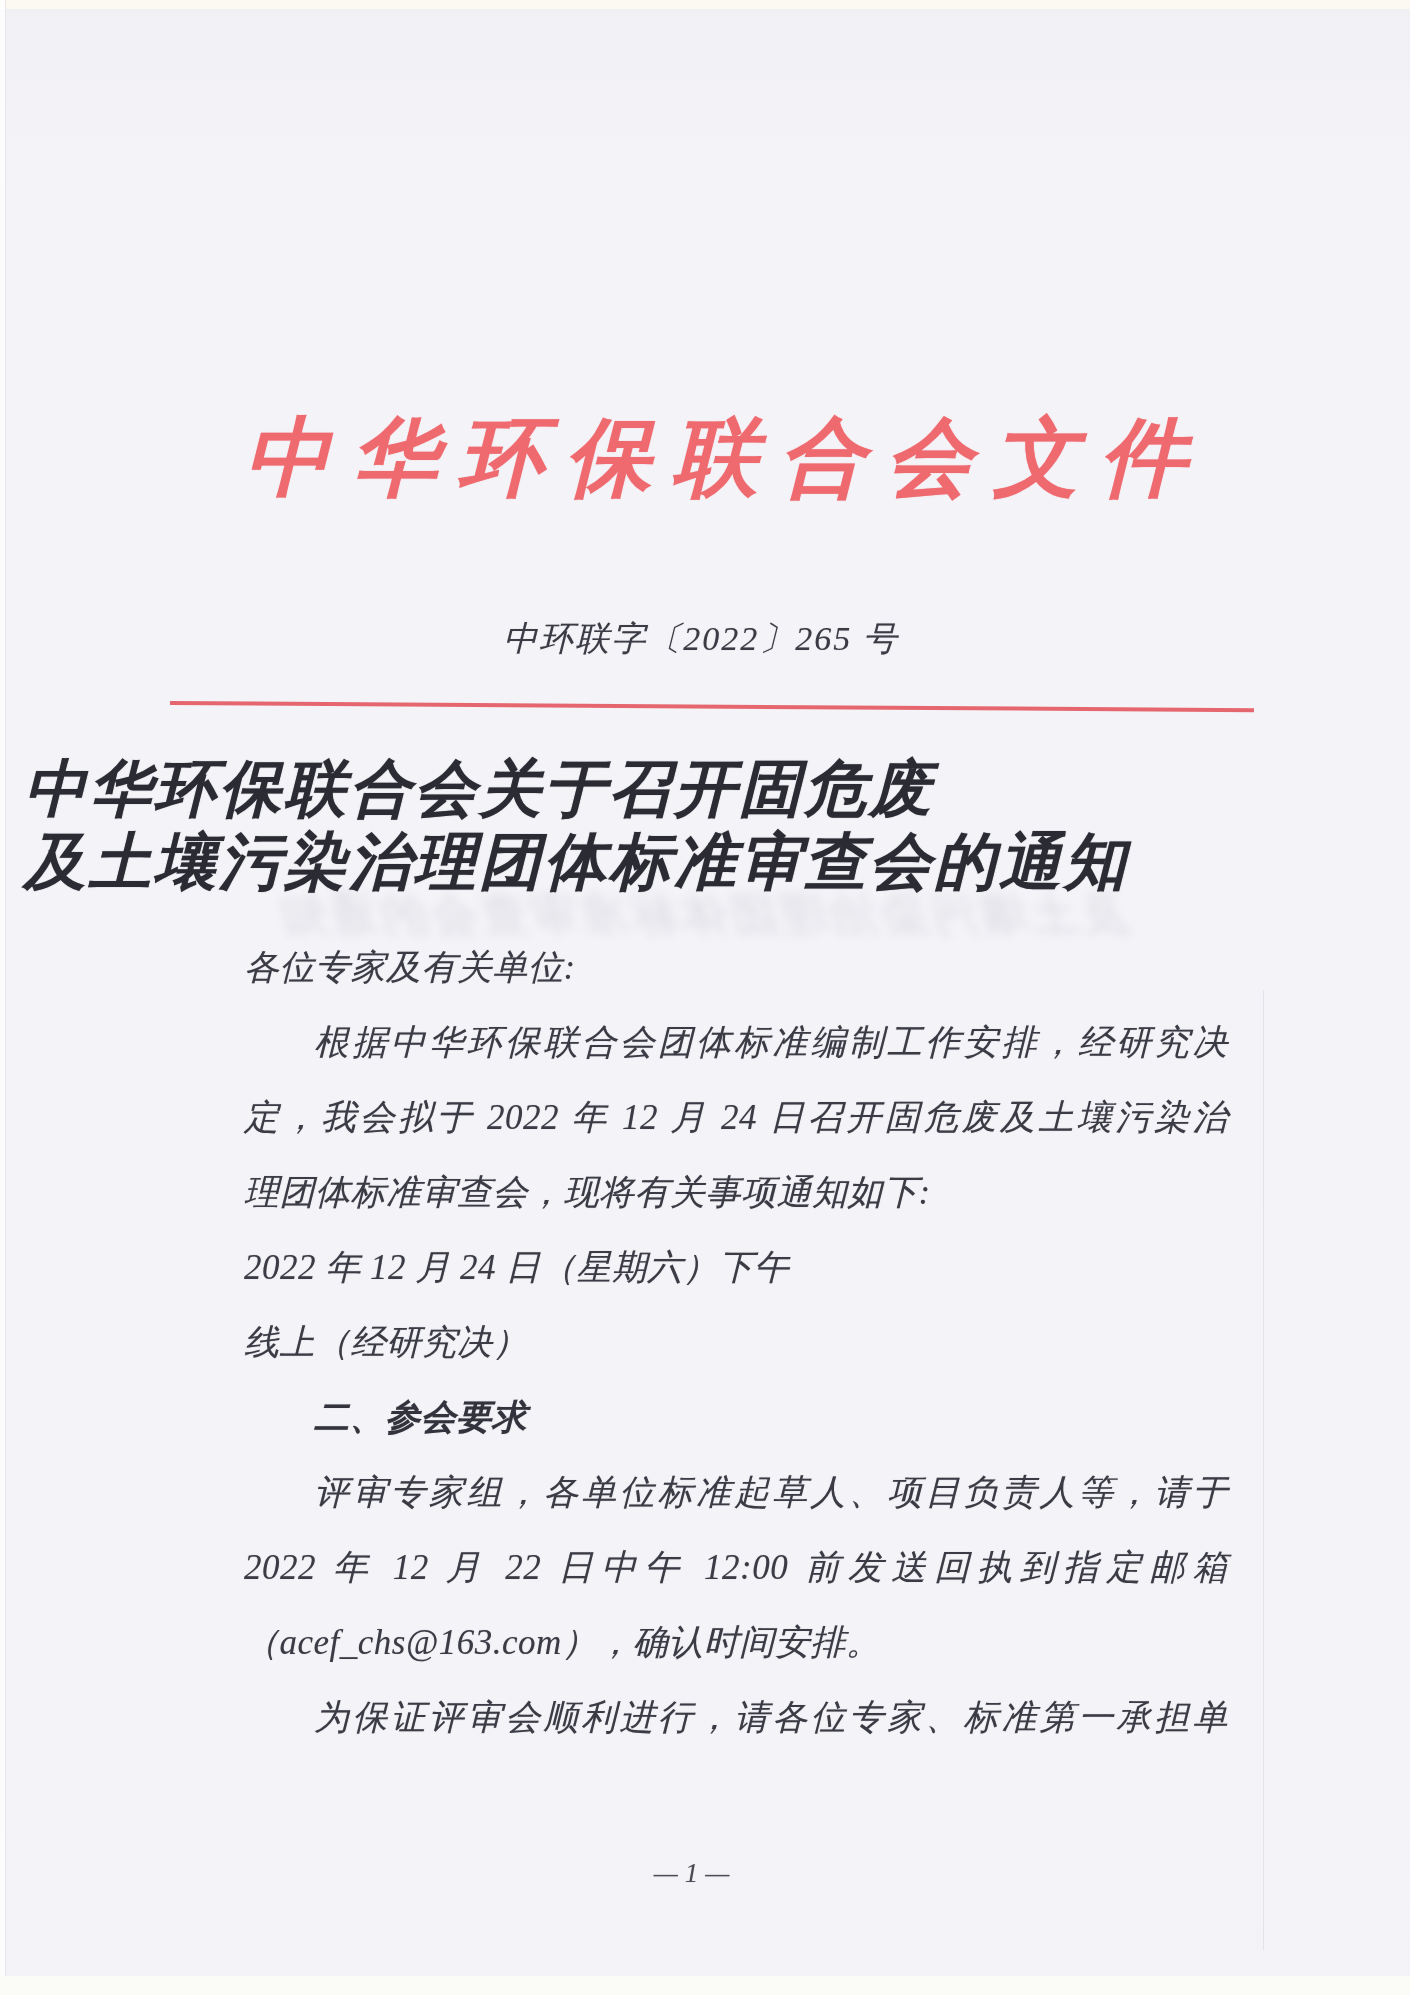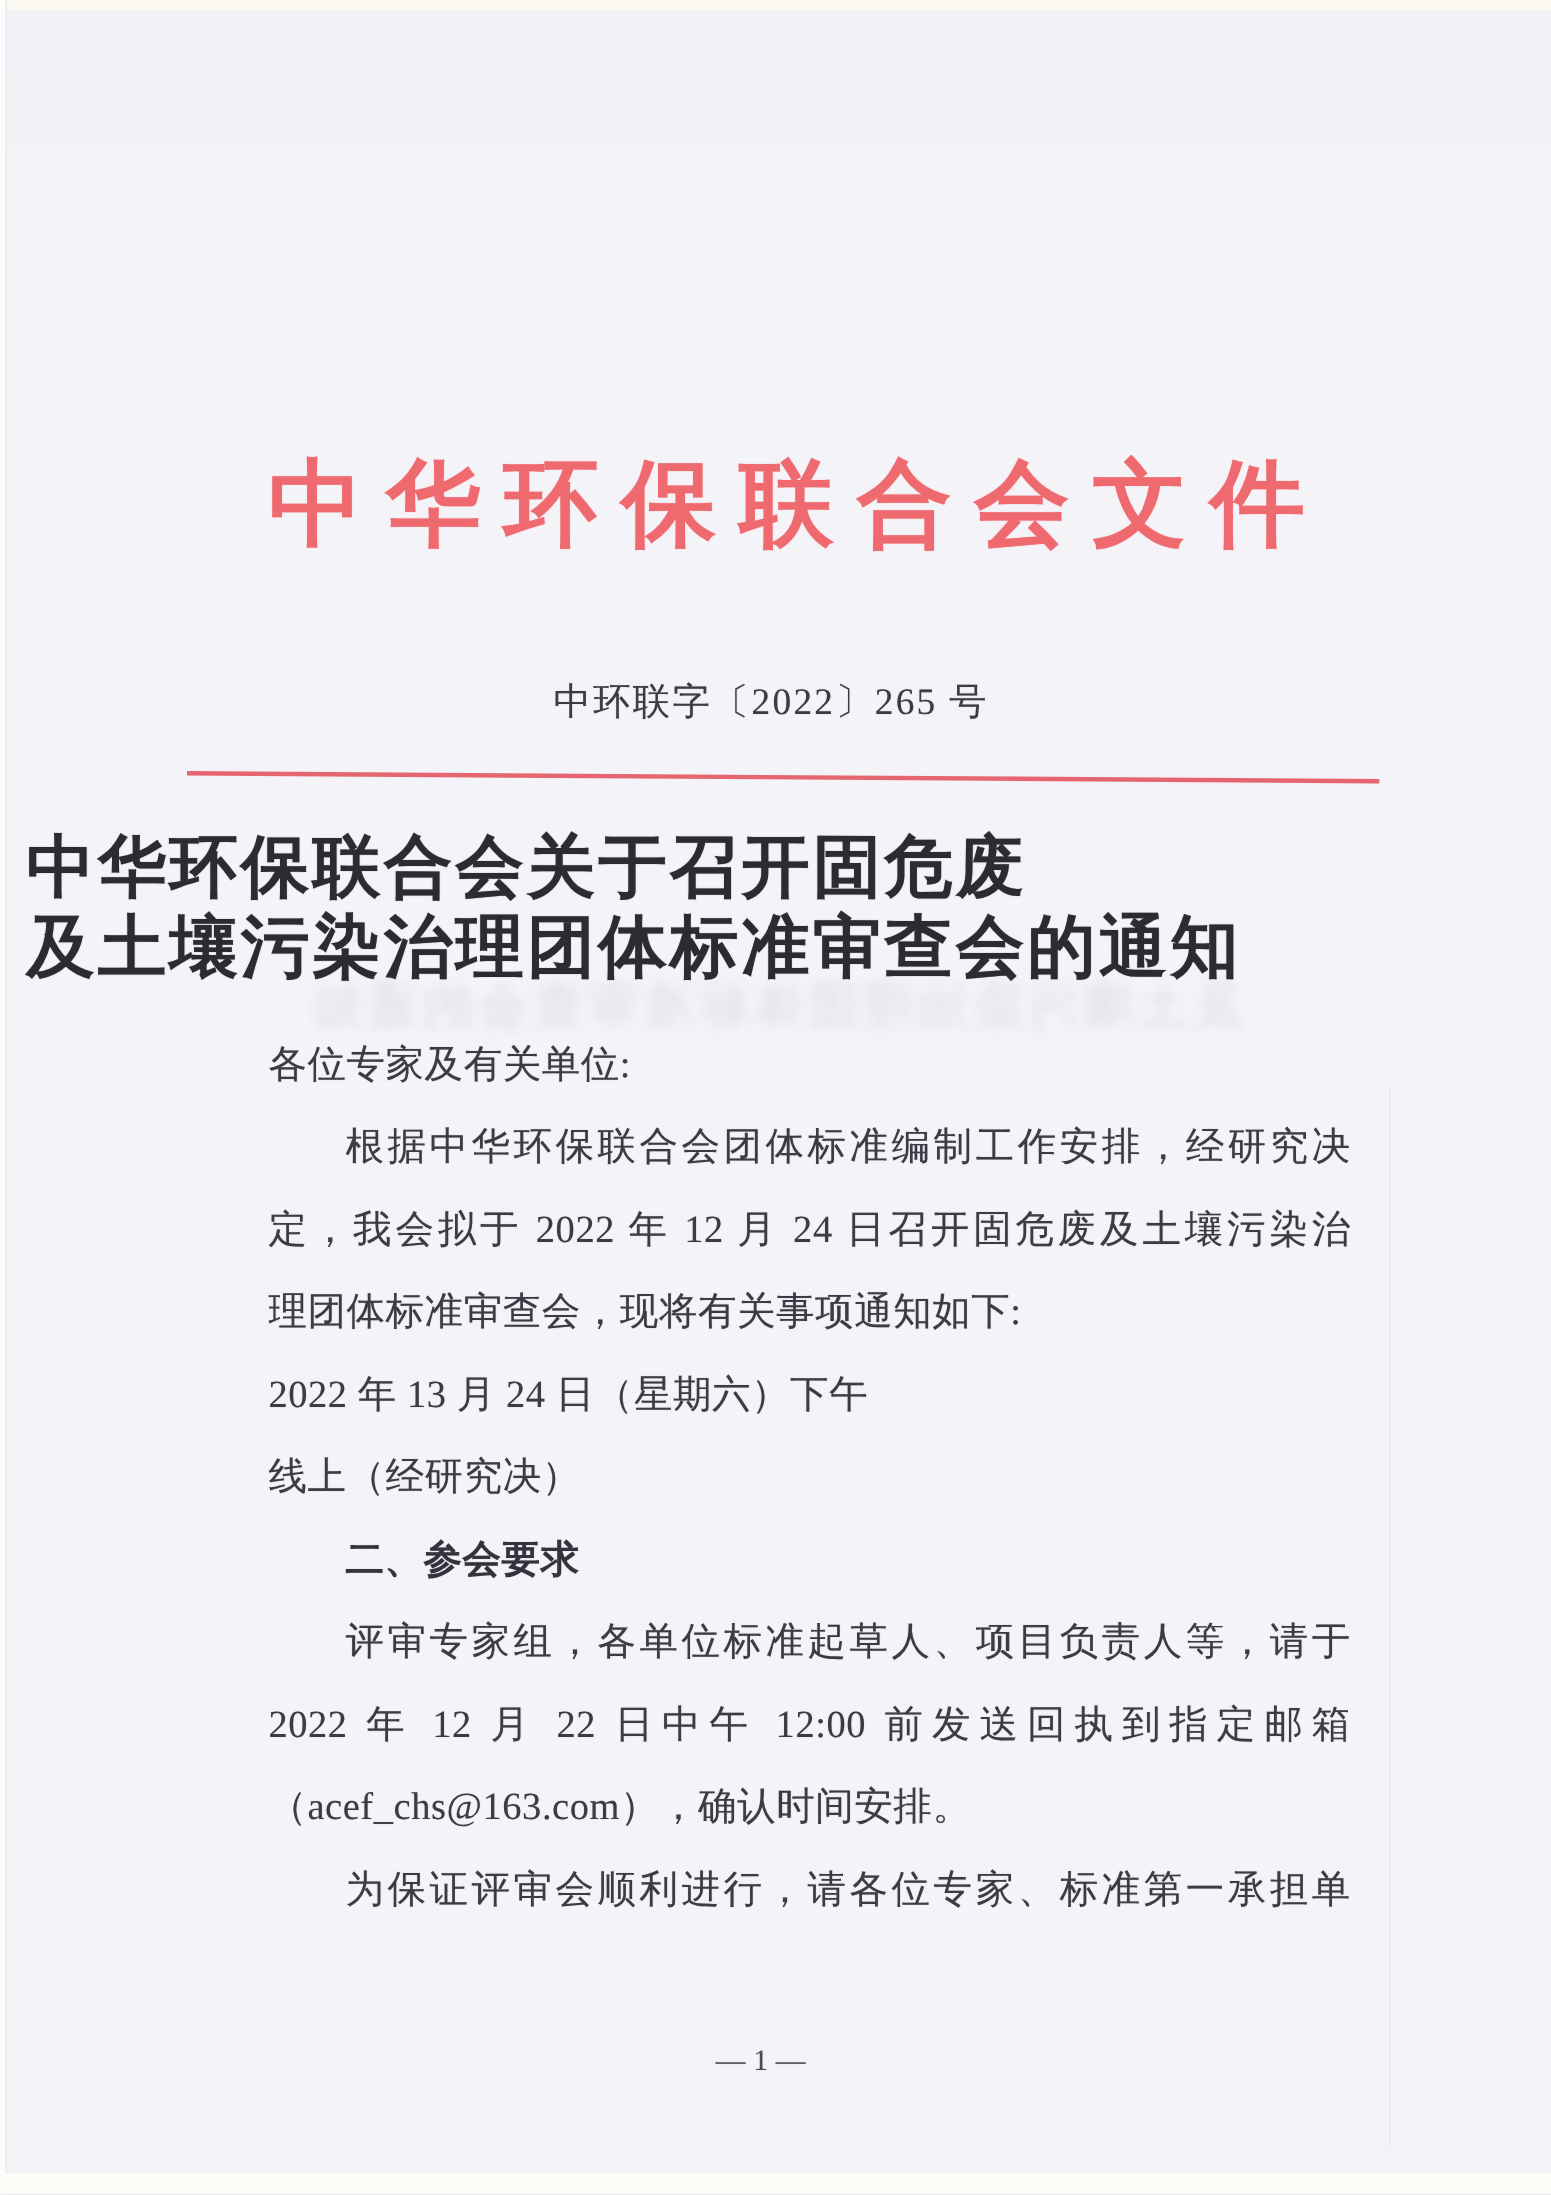--- a/index.html
+++ b/index.html
@@ -9,20 +9,21 @@
   }
   .page {
     position: relative;
     width: 1410px;
     height: 1995px;
     margin: 0 auto;
     overflow: hidden;
     background: linear-gradient(180deg, #f1f0f5 0%, #f4f3f8 10%, #f4f4f8 90%, #f3f3f7 100%);
     font-family: "Liberation Serif", serif;
     color: #3b3b45;
+    font-style: italic;
   }
   
   .edge-top {
     position: absolute; top: 0; left: 0; right: 0; height: 9px;
     background: #fbf9f2;
   }
   .edge-bottom {
     position: absolute; left: 0; right: 0; top: 1976px; height: 19px;
     background: #fbfbf8;
   }
@@ -154,21 +155,21 @@
 
   <h2 class="doc-title l2">及土壤污染治理团体标准审查会的通知</h2>
 
   <div class="ghost">及土壤污染治理团体标准审查会的通知</div>
 
   <div class="body-block">
     <div class="bline">各位专家及有关单位:</div>
     <div class="bline indent justify">根据中华环保联合会团体标准编制工作安排，经研究决</div>
     <div class="bline justify">定，我会拟于 2022 年 12 月 24 日召开固危废及土壤污染治</div>
     <div class="bline">理团体标准审查会，现将有关事项通知如下:</div>
-    <div class="bline">2022 年 13 月 24 日（星期六）下午</div>
+    <div class="bline">2022 年 12 月 24 日（星期六）下午</div>
     <div class="bline">线上（经研究决）</div>
     <div class="bline indent bold">二、参会要求</div>
     <div class="bline indent justify">评审专家组，各单位标准起草人、项目负责人等，请于</div>
     <div class="bline justify">2022 年 12 月 22 日中午 12:00 前发送回执到指定邮箱</div>
     <div class="bline">（acef_chs@163.com），确认时间安排。</div>
     <div class="bline indent justify">为保证评审会顺利进行，请各位专家、标准第一承担单</div>
   </div>
 
   <div class="page-no">—1—</div>
 

